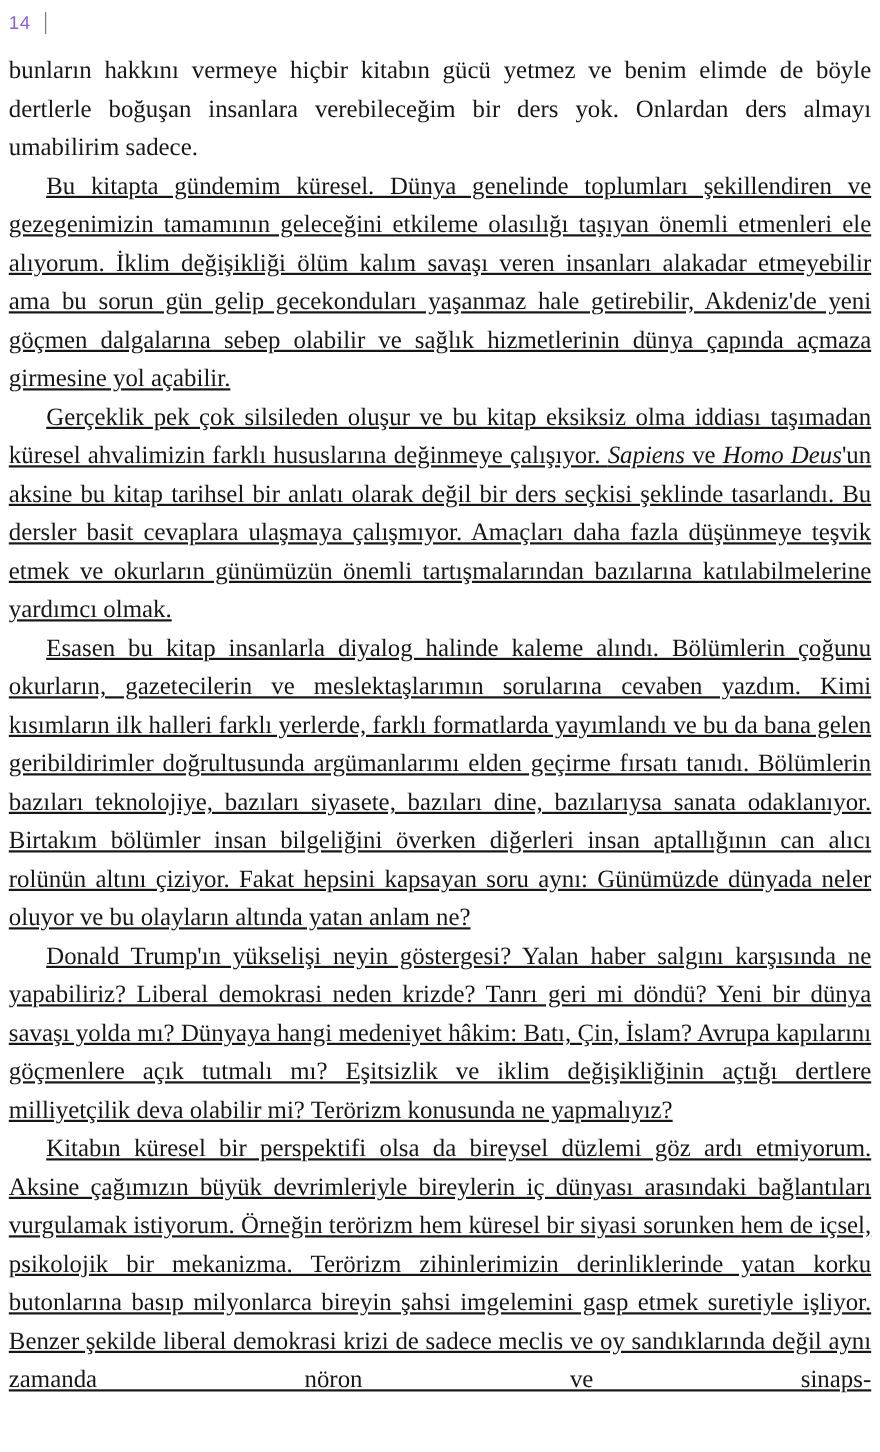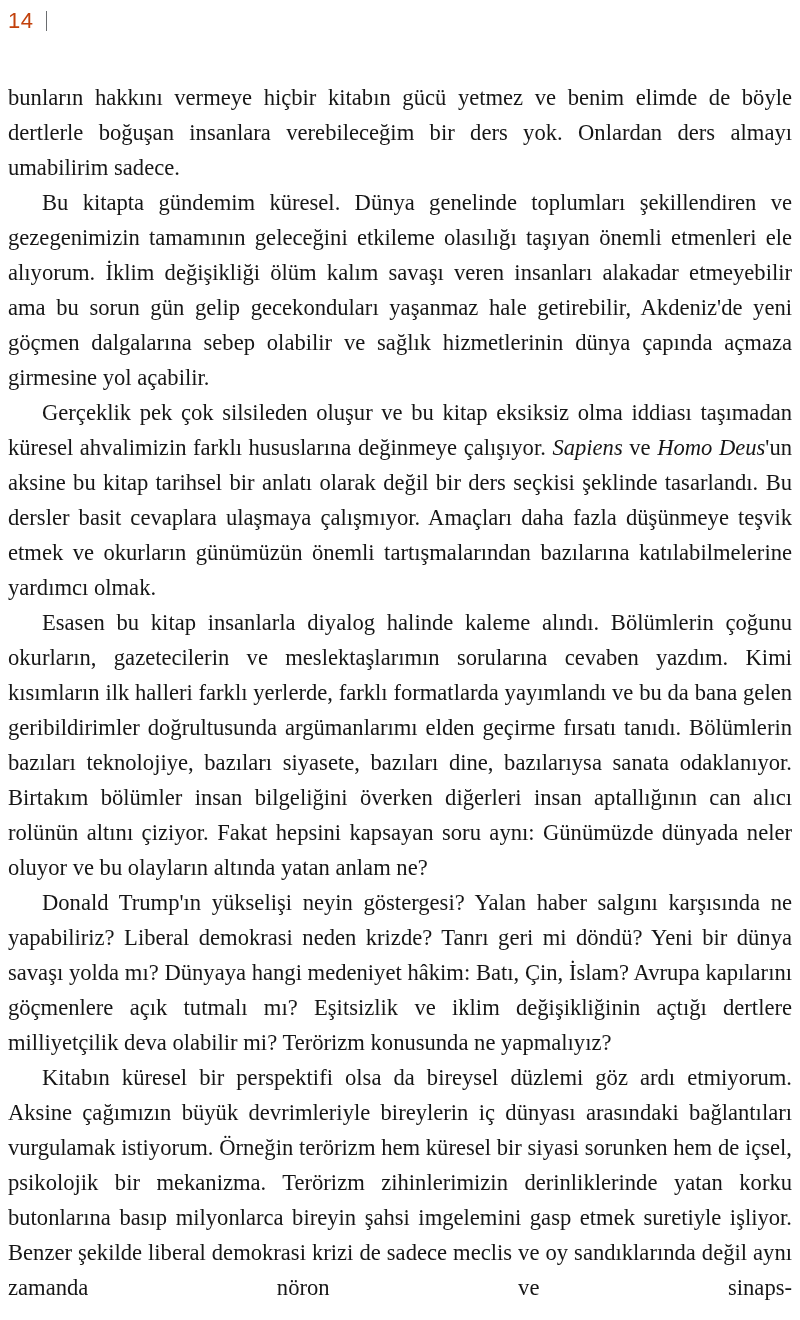--- a/index.html
+++ b/index.html
@@ -27,40 +27,40 @@
     display: flex;
     align-items: center;
     font-family: "Liberation Sans", sans-serif;
     font-size: 17px;
     letter-spacing: 1.6px;
     color: #55585c;
     white-space: nowrap;
   }
   .running-head .folio {
     font-family: "Liberation Sans", sans-serif;
-    font-size: 22px;
+    font-size: 17px;
     letter-spacing: 0.5px;
-    color: #c2410c;
+    color: #8b5cf6;
   }
   .running-head .rule {
     display: inline-block;
     width: 1px;
     height: 20px;
     background: #6a6d70;
     margin: 0 14px 0 13px;
     flex: 0 0 auto;
   }
   .running-head .title-text {
     font-family: "Liberation Sans", sans-serif;
   }
 
   
   .textblock {
     position: absolute;
-    top: 80px;
+    top: 46px;
     left: 8px;
     width: 784px;
     font-family: "Liberation Serif", "DejaVu Serif", serif;
     font-size: 22.6px;
     line-height: 35px;
     color: #161616;
     text-align: justify;
     text-justify: inter-word;
     -webkit-hyphens: none;
     hyphens: none;
@@ -77,21 +77,21 @@
   
   .para.runon {
     text-align-last: justify;
   }
 
   .it {
     font-style: italic;
   }
 
   
-  .textblock p + p { margin-top: 0; }
+  .textblock p + p { margin-top: 0; text-decoration: underline; }
 </style>
 </head>
 <body>
 
 <div class="page">
 
   <div class="running-head">
     <span class="folio">14</span>
     <span class="rule"></span>
   </div>

